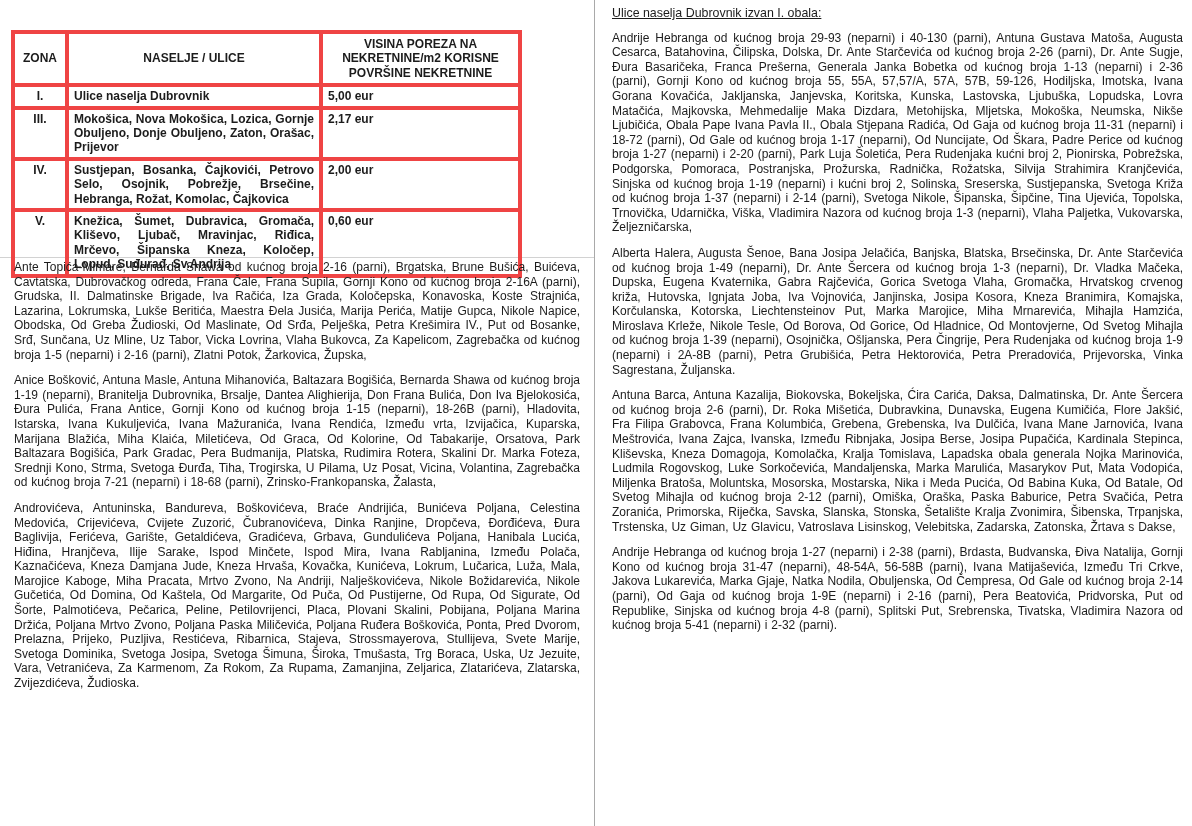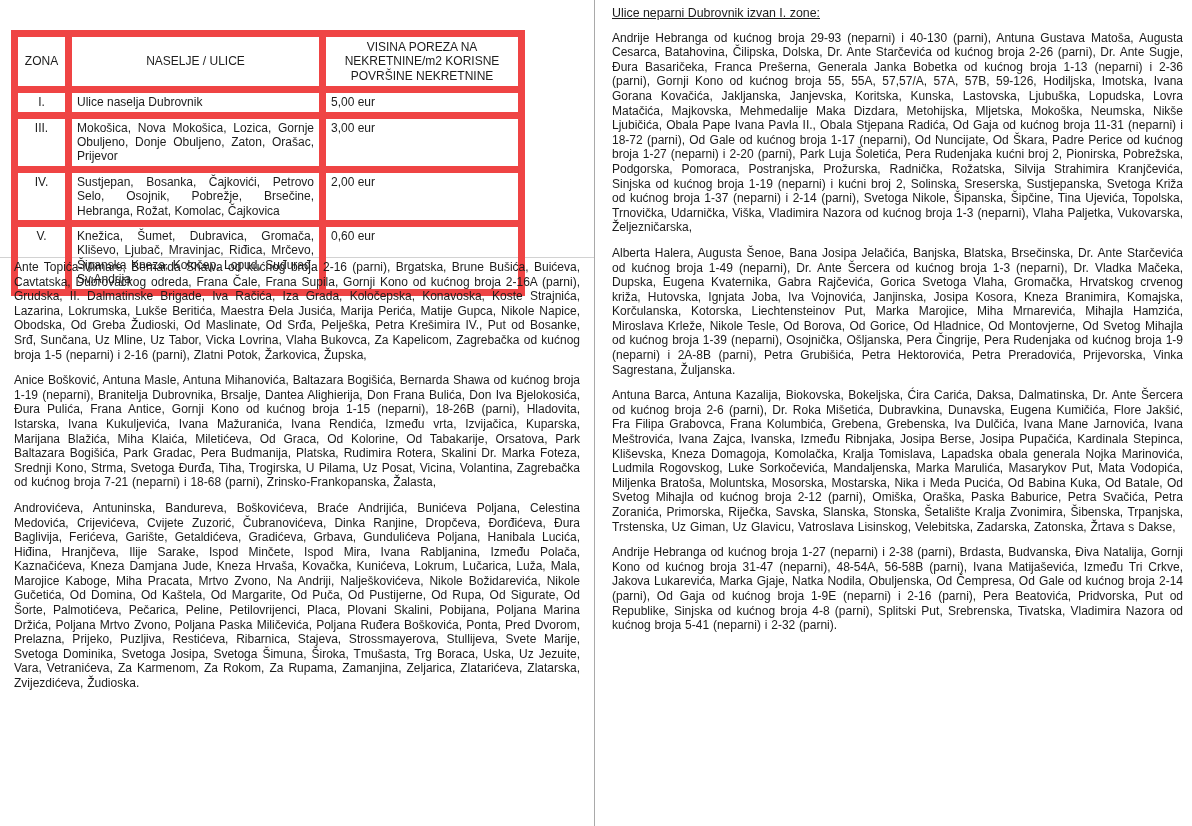--- a/index.html
+++ b/index.html
@@ -19,23 +19,23 @@
     position: absolute; left: 0; top: 257px;
     width: 594px; height: 1px; background: #d2d2d2;
   }
   table.tax-table {
     position: absolute; left: 11px; top: 30px;
     width: 507px; table-layout: fixed;
     border-collapse: collapse;
     font-size: 12px; line-height: 14.4px;
   }
   .tax-table th, .tax-table td {
-    border: 7px solid #ef4444;
+    border: 4px solid #ef4444;
     padding: 2px 5px;
-    font-weight: normal;
+    font-weight: bold;
     vertical-align: top;
   }
   .tax-table thead th { text-align: center; vertical-align: middle; padding: 3px 6px; }
   .col-zone  { width: 54px; }
   .col-area  { width: 254px; }
   .col-tax   { width: 199px; }
   .zone-cell { text-align: center; }
   .area-cell { text-align: justify; }
   .tax-cell  { text-align: left; }
   .text-col {
@@ -77,21 +77,21 @@
   </thead>
   <tbody>
     <tr>
       <td class="zone-cell">I.</td>
       <td class="area-cell">Ulice naselja Dubrovnik</td>
       <td class="tax-cell">5,00 eur</td>
     </tr>
     <tr>
       <td class="zone-cell">III.</td>
       <td class="area-cell">Mokošica, Nova Mokošica, Lozica, Gornje Obuljeno, Donje Obuljeno, Zaton, Orašac, Prijevor</td>
-      <td class="tax-cell">3,00 eur</td>
+      <td class="tax-cell">2,17 eur</td>
     </tr>
     <tr>
       <td class="zone-cell">IV.</td>
       <td class="area-cell">Sustjepan, Bosanka, Čajkovići, Petrovo Selo, Osojnik, Pobrežje, Brsečine, Hebranga, Rožat, Komolac, Čajkovica</td>
       <td class="tax-cell">2,00 eur</td>
     </tr>
     <tr>
       <td class="zone-cell">V.</td>
       <td class="area-cell">Knežica, Šumet, Dubravica, Gromača, Kliševo, Ljubač, Mravinjac, Riđica, Mrčevo, Šipanska Kneza, Koločep, Lopud, Suđurađ, Sv.Andrija</td>
       <td class="tax-cell">0,60 eur</td>
@@ -99,18 +99,18 @@
   </tbody>
 </table>
 
 <div id="left-text" class="text-col">
   <p class="para">Ante Topića-Mimare, Bernarda Shawa od kućnog broja 2-16 (parni), Brgatska, Brune Bušića, Buićeva, Cavtatska, Dubrovačkog odreda, Frana Čale, Frana Supila, Gornji Kono od kućnog broja 2-16A (parni), Grudska, II. Dalmatinske Brigade, Iva Račića, Iza Grada, Koločepska, Konavoska, Koste Strajnića, Lazarina, Lokrumska, Lukše Beritića, Maestra Đela Jusića, Marija Perića, Matije Gupca, Nikole Napice, Obodska, Od Greba Žudioski, Od Maslinate, Od Srđa, Pelješka, Petra Krešimira IV., Put od Bosanke, Srđ, Sunčana, Uz Mline, Uz Tabor, Vicka Lovrina, Vlaha Bukovca, Za Kapelicom, Zagrebačka od kućnog broja 1-5 (neparni) i 2-16 (parni), Zlatni Potok, Žarkovica, Župska,</p>
   <p class="para">Anice Bošković, Antuna Masle, Antuna Mihanovića, Baltazara Bogišića, Bernarda Shawa od kućnog broja 1-19 (neparni), Branitelja Dubrovnika, Brsalje, Dantea Alighierija, Don Frana Bulića, Don Iva Bjelokosića, Đura Pulića, Frana Antice, Gornji Kono od kućnog broja 1-15 (neparni), 18-26B (parni), Hladovita, Istarska, Ivana Kukuljevića, Ivana Mažuranića, Ivana Rendića, Između vrta, Izvijačica, Kuparska, Marijana Blažića, Miha Klaića, Miletićeva, Od Graca, Od Kolorine, Od Tabakarije, Orsatova, Park Baltazara Bogišića, Park Gradac, Pera Budmanija, Platska, Rudimira Rotera, Skalini Dr. Marka Foteza, Srednji Kono, Strma, Svetoga Đurđa, Tiha, Trogirska, U Pilama, Uz Posat, Vicina, Volantina, Zagrebačka od kućnog broja 7-21 (neparni) i 18-68 (parni), Zrinsko-Frankopanska, Žalasta,</p>
   <p class="para">Androvićeva, Antuninska, Bandureva, Boškovićeva, Braće Andrijića, Bunićeva Poljana, Celestina Medovića, Crijevićeva, Cvijete Zuzorić, Čubranovićeva, Dinka Ranjine, Dropčeva, Đorđićeva, Đura Baglivija, Ferićeva, Garište, Getaldićeva, Gradićeva, Grbava, Gundulićeva Poljana, Hanibala Lucića, Hiđina, Hranjčeva, Ilije Sarake, Ispod Minčete, Ispod Mira, Ivana Rabljanina, Između Polača, Kaznačićeva, Kneza Damjana Jude, Kneza Hrvaša, Kovačka, Kunićeva, Lokrum, Lučarica, Luža, Mala, Marojice Kaboge, Miha Pracata, Mrtvo Zvono, Na Andriji, Nalješkovićeva, Nikole Božidarevića, Nikole Gučetića, Od Domina, Od Kaštela, Od Margarite, Od Puča, Od Pustijerne, Od Rupa, Od Sigurate, Od Šorte, Palmotićeva, Pečarica, Peline, Petilovrijenci, Placa, Plovani Skalini, Pobijana, Poljana Marina Držića, Poljana Mrtvo Zvono, Poljana Paska Miličevića, Poljana Ruđera Boškovića, Ponta, Pred Dvorom, Prelazna, Prijeko, Puzljiva, Restićeva, Ribarnica, Stajeva, Strossmayerova, Stullijeva, Svete Marije, Svetoga Dominika, Svetoga Josipa, Svetoga Šimuna, Široka, Tmušasta, Trg Boraca, Uska, Uz Jezuite, Vara, Vetranićeva, Za Karmenom, Za Rokom, Za Rupama, Zamanjina, Zeljarica, Zlatarićeva, Zlatarska, Zvijezdićeva, Žudioska.</p>
 </div>
 
 <div id="right-text" class="text-col">
-  <h2 class="section-heading">Ulice neparni Dubrovnik izvan I. zone:</h2>
+  <h2 class="section-heading">Ulice naselja Dubrovnik izvan I. obala:</h2>
   <p class="para">Andrije Hebranga od kućnog broja 29-93 (neparni) i 40-130 (parni), Antuna Gustava Matoša, Augusta Cesarca, Batahovina, Čilipska, Dolska, Dr. Ante Starčevića od kućnog broja 2-26 (parni), Dr. Ante Sugje, Đura Basaričeka, Franca Prešerna, Generala Janka Bobetka od kućnog broja 1-13 (neparni) i 2-36 (parni), Gornji Kono od kućnog broja 55, 55A, 57,57/A, 57A, 57B, 59-126, Hodiljska, Imotska, Ivana Gorana Kovačića, Jakljanska, Janjevska, Koritska, Kunska, Lastovska, Ljubuška, Lopudska, Lovra Matačića, Majkovska, Mehmedalije Maka Dizdara, Metohijska, Mljetska, Mokoška, Neumska, Nikše Ljubičića, Obala Pape Ivana Pavla II., Obala Stjepana Radića, Od Gaja od kućnog broja 11-31 (neparni) i 18-72 (parni), Od Gale od kućnog broja 1-17 (neparni), Od Nuncijate, Od Škara, Padre Perice od kućnog broja 1-27 (neparni) i 2-20 (parni), Park Luja Šoletića, Pera Rudenjaka kućni broj 2, Pionirska, Pobrežska, Podgorska, Pomoraca, Postranjska, Prožurska, Radnička, Rožatska, Silvija Strahimira Kranjčevića, Sinjska od kućnog broja 1-19 (neparni) i kućni broj 2, Solinska, Sreserska, Sustjepanska, Svetoga Križa od kućnog broja 1-37 (neparni) i 2-14 (parni), Svetoga Nikole, Šipanska, Šipčine, Tina Ujevića, Topolska, Trnovička, Udarnička, Viška, Vladimira Nazora od kućnog broja 1-3 (neparni), Vlaha Paljetka, Vukovarska, Željezničarska,</p>
   <p class="para">Alberta Halera, Augusta Šenoe, Bana Josipa Jelačića, Banjska, Blatska, Brsečinska, Dr. Ante Starčevića od kućnog broja 1-49 (neparni), Dr. Ante Šercera od kućnog broja 1-3 (neparni), Dr. Vladka Mačeka, Dupska, Eugena Kvaternika, Gabra Rajčevića, Gorica Svetoga Vlaha, Gromačka, Hrvatskog crvenog križa, Hutovska, Ignjata Joba, Iva Vojnovića, Janjinska, Josipa Kosora, Kneza Branimira, Komajska, Korčulanska, Kotorska, Liechtensteinov Put, Marka Marojice, Miha Mrnarevića, Mihajla Hamzića, Miroslava Krleže, Nikole Tesle, Od Borova, Od Gorice, Od Hladnice, Od Montovjerne, Od Svetog Mihajla od kućnog broja 1-39 (neparni), Osojnička, Ošljanska, Pera Čingrije, Pera Rudenjaka od kućnog broja 1-9 (neparni) i 2A-8B (parni), Petra Grubišića, Petra Hektorovića, Petra Preradovića, Prijevorska, Vinka Sagrestana, Žuljanska.</p>
   <p class="para">Antuna Barca, Antuna Kazalija, Biokovska, Bokeljska, Ćira Carića, Daksa, Dalmatinska, Dr. Ante Šercera od kućnog broja 2-6 (parni), Dr. Roka Mišetića, Dubravkina, Dunavska, Eugena Kumičića, Flore Jakšić, Fra Filipa Grabovca, Frana Kolumbića, Grebena, Grebenska, Iva Dulčića, Ivana Mane Jarnovića, Ivana Meštrovića, Ivana Zajca, Ivanska, Između Ribnjaka, Josipa Berse, Josipa Pupačića, Kardinala Stepinca, Kliševska, Kneza Domagoja, Komolačka, Kralja Tomislava, Lapadska obala generala Nojka Marinovića, Ludmila Rogovskog, Luke Sorkočevića, Mandaljenska, Marka Marulića, Masarykov Put, Mata Vodopića, Miljenka Bratoša, Moluntska, Mosorska, Mostarska, Nika i Meda Pucića, Od Babina Kuka, Od Batale, Od Svetog Mihajla od kućnog broja 2-12 (parni), Omiška, Oraška, Paska Baburice, Petra Svačića, Petra Zoranića, Primorska, Riječka, Savska, Slanska, Stonska, Šetalište Kralja Zvonimira, Šibenska, Trpanjska, Trstenska, Uz Giman, Uz Glavicu, Vatroslava Lisinskog, Velebitska, Zadarska, Zatonska, Žrtava s Dakse,</p>
   <p class="para">Andrije Hebranga od kućnog broja 1-27 (neparni) i 2-38 (parni), Brdasta, Budvanska, Điva Natalija, Gornji Kono od kućnog broja 31-47 (neparni), 48-54A, 56-58B (parni), Ivana Matijaševića, Između Tri Crkve, Jakova Lukarevića, Marka Gjaje, Natka Nodila, Obuljenska, Od Čempresa, Od Gale od kućnog broja 2-14 (parni), Od Gaja od kućnog broja 1-9E (neparni) i 2-16 (parni), Pera Beatovića, Pridvorska, Put od Republike, Sinjska od kućnog broja 4-8 (parni), Splitski Put, Srebrenska, Tivatska, Vladimira Nazora od kućnog broja 5-41 (neparni) i 2-32 (parni).</p>
 </div>
 
 </body></html>

